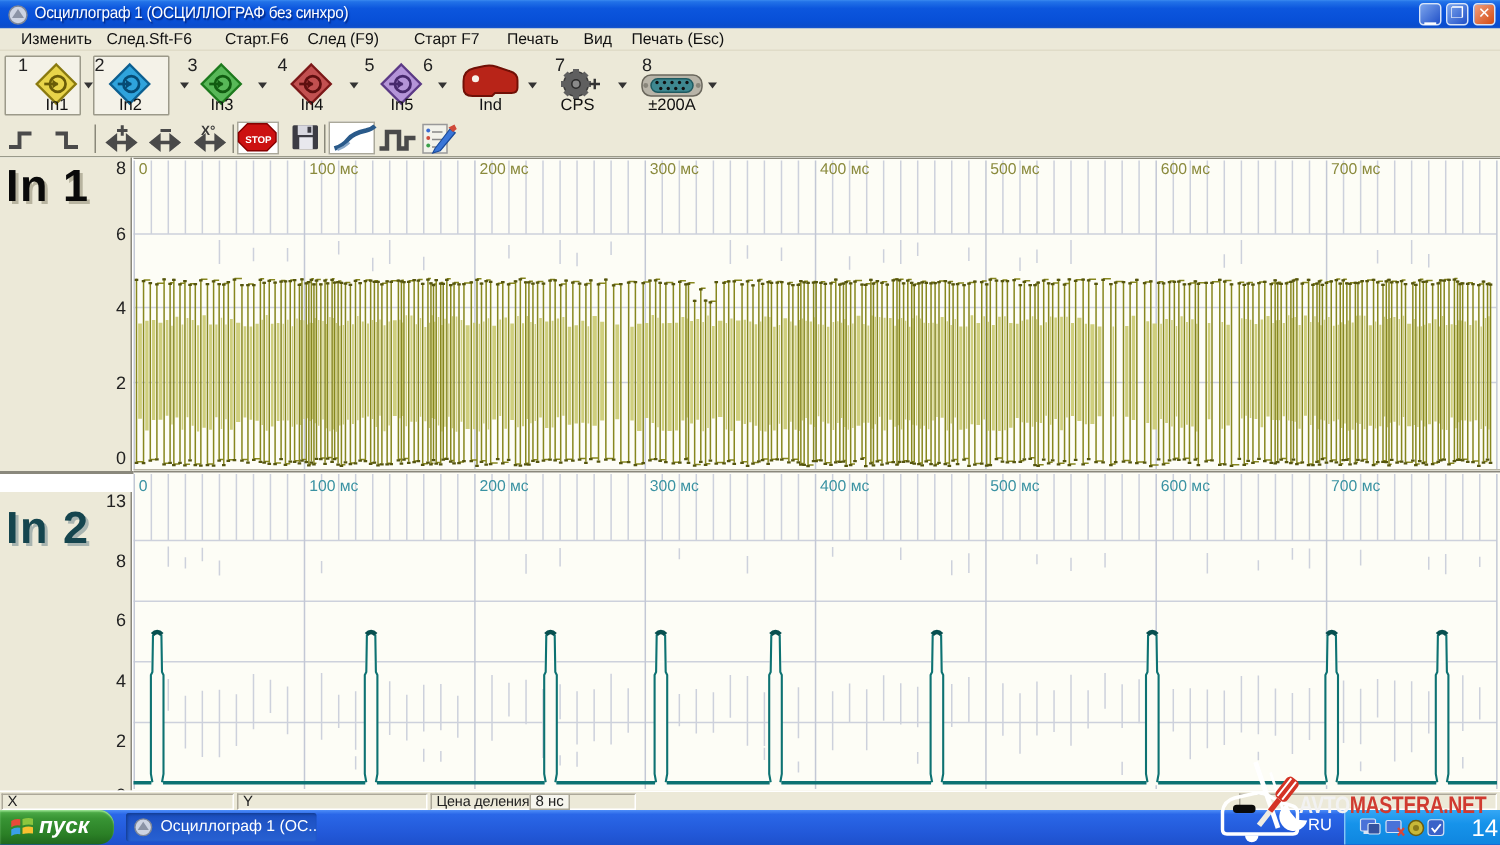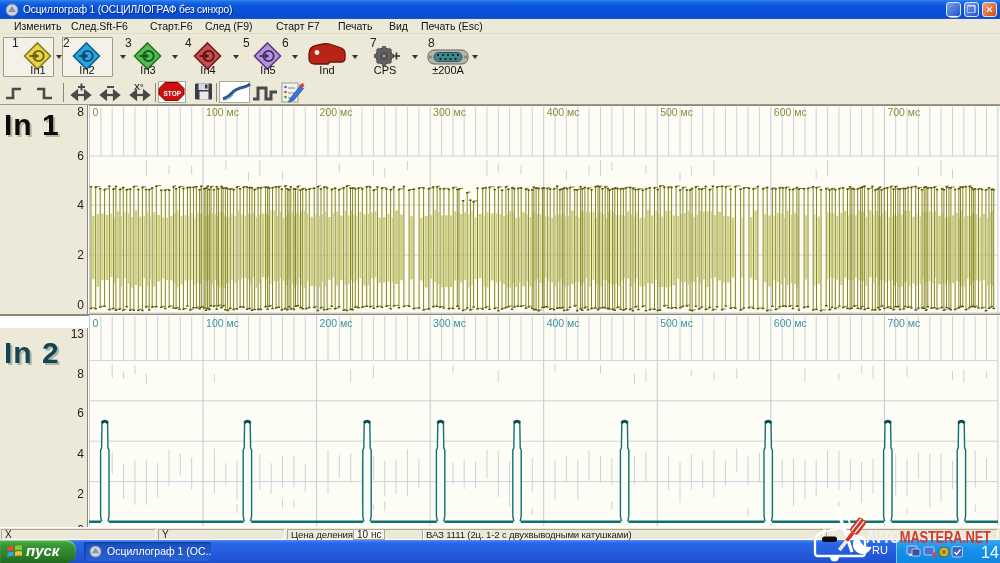--- a/index.html
+++ b/index.html
@@ -262,22 +262,21 @@
   <line x1="89" y1="314.5" x2="1000" y2="314.5" stroke="#8a887c"></line>
   <line x1="89" y1="313.2" x2="1000" y2="313.2" stroke="#b8b5a5"></line>
  </svg>
  <div class="abs" style="left:0;top:209px;width:89px;height:2px;background:#8a887c"></div>
 </div>
 
 <div id="status" class="abs">
  <div class="seg" style="left:1px;width:155px">X</div>
  <div class="seg" style="left:158px;width:127px">Y</div>
  <div class="seg" style="left:287px;width:137px;font-size:9.6px;letter-spacing:-0.1px">Цена деления</div>
-      <span style="position:absolute;left:353px;top:1px;height:11px;line-height:10px;border:1px solid #aca899;background:#f6f5ee;padding:0 3px;font-size:10px">10 нс</span>
- <div class="seg" style="left:422px;width:402px;font-size:9.6px;letter-spacing:-0.15px">ВАЗ 1111 (2ц. 1-2 с двухвыводными катушками)</div>
+      <span style="position:absolute;left:353px;top:1px;height:11px;line-height:10px;border:1px solid #aca899;background:#f6f5ee;padding:0 3px;font-size:10px">8 нс</span>
  <div class="seg" style="left:826px;width:172px"></div>
 </div>
 
 <div id="task" class="abs">
  <div id="start"><span style="position:relative;left:26px;top:2px">пуск</span>
   <svg style="position:absolute;left:6px;top:4px" width="18" height="15" viewBox="0 0 18 15">
    <g transform="skewY(-6)">
             <path d="M1.5 3.5 Q4 2 7.5 3 L7.5 7.2 Q4 6.2 1.5 7.7 Z" fill="#e84a3a"></path>
    <path d="M9 3 Q13 2 16 3.5 L16 7.7 Q13 6.7 9 7.2 Z" fill="#8cc63f"></path>
    <path d="M1.5 9.2 Q4 7.7 7.5 8.7 L7.5 13 Q4 12 1.5 13.5 Z" fill="#3aa0e8"></path>

